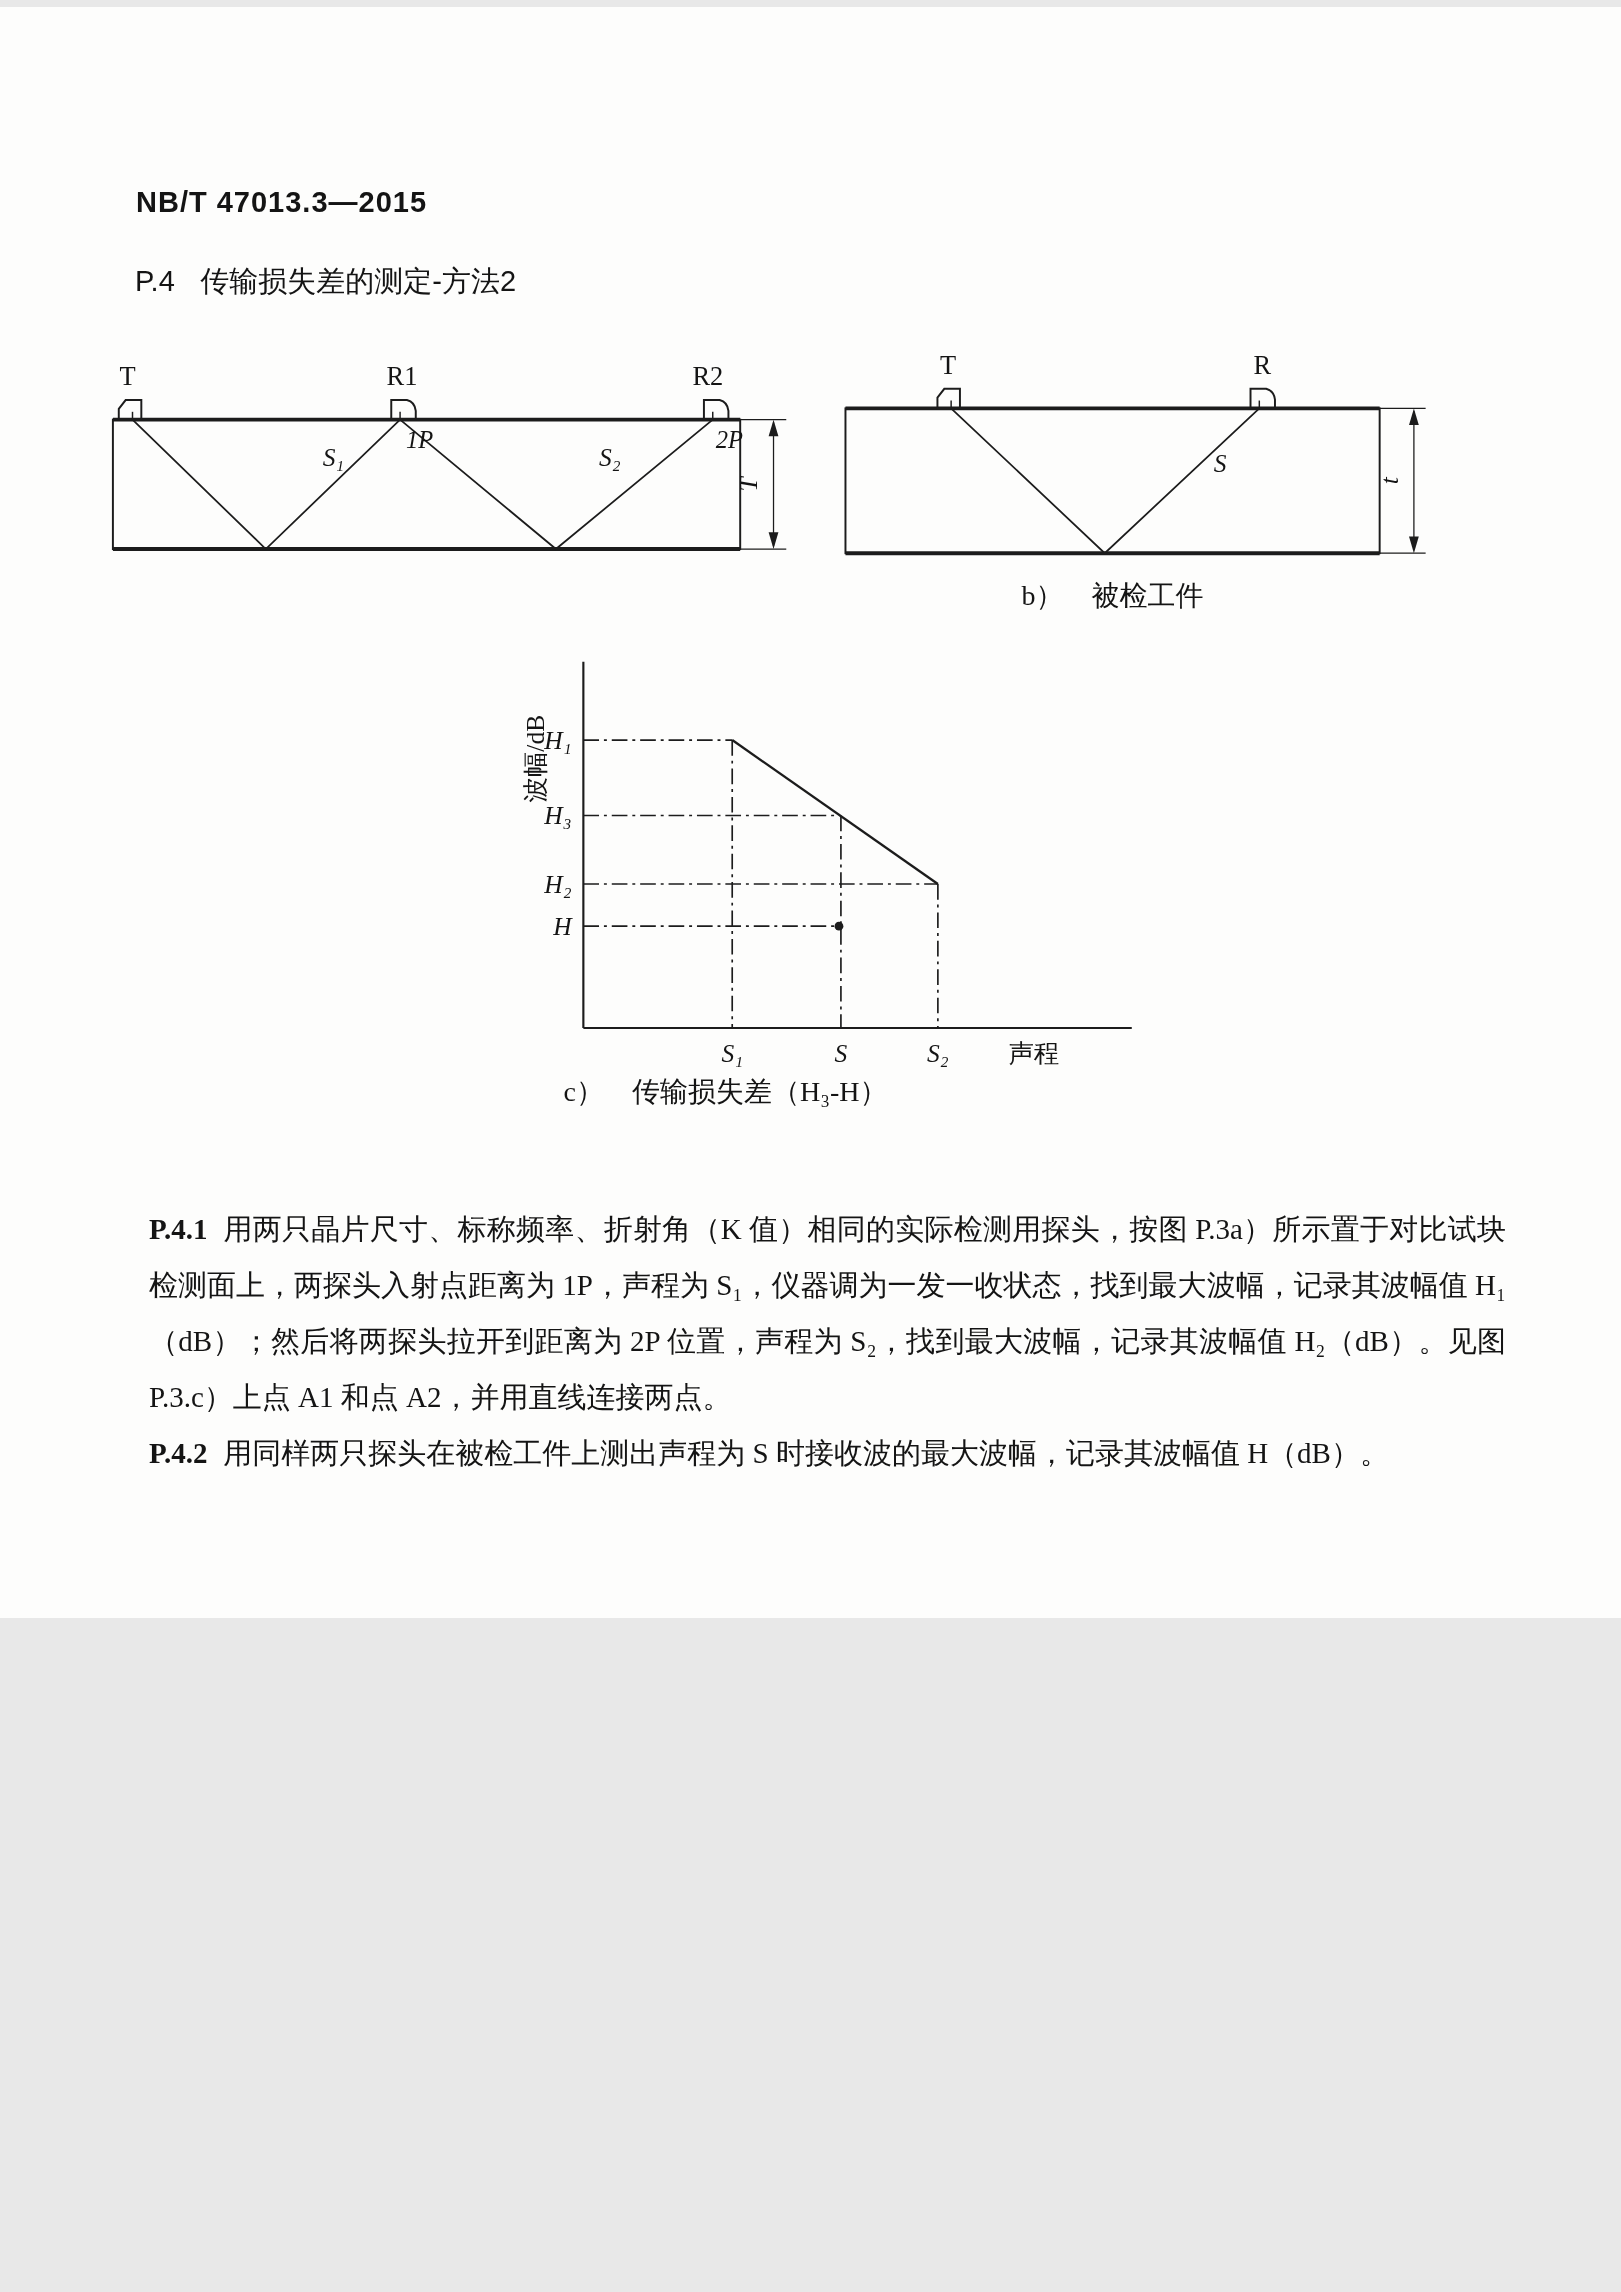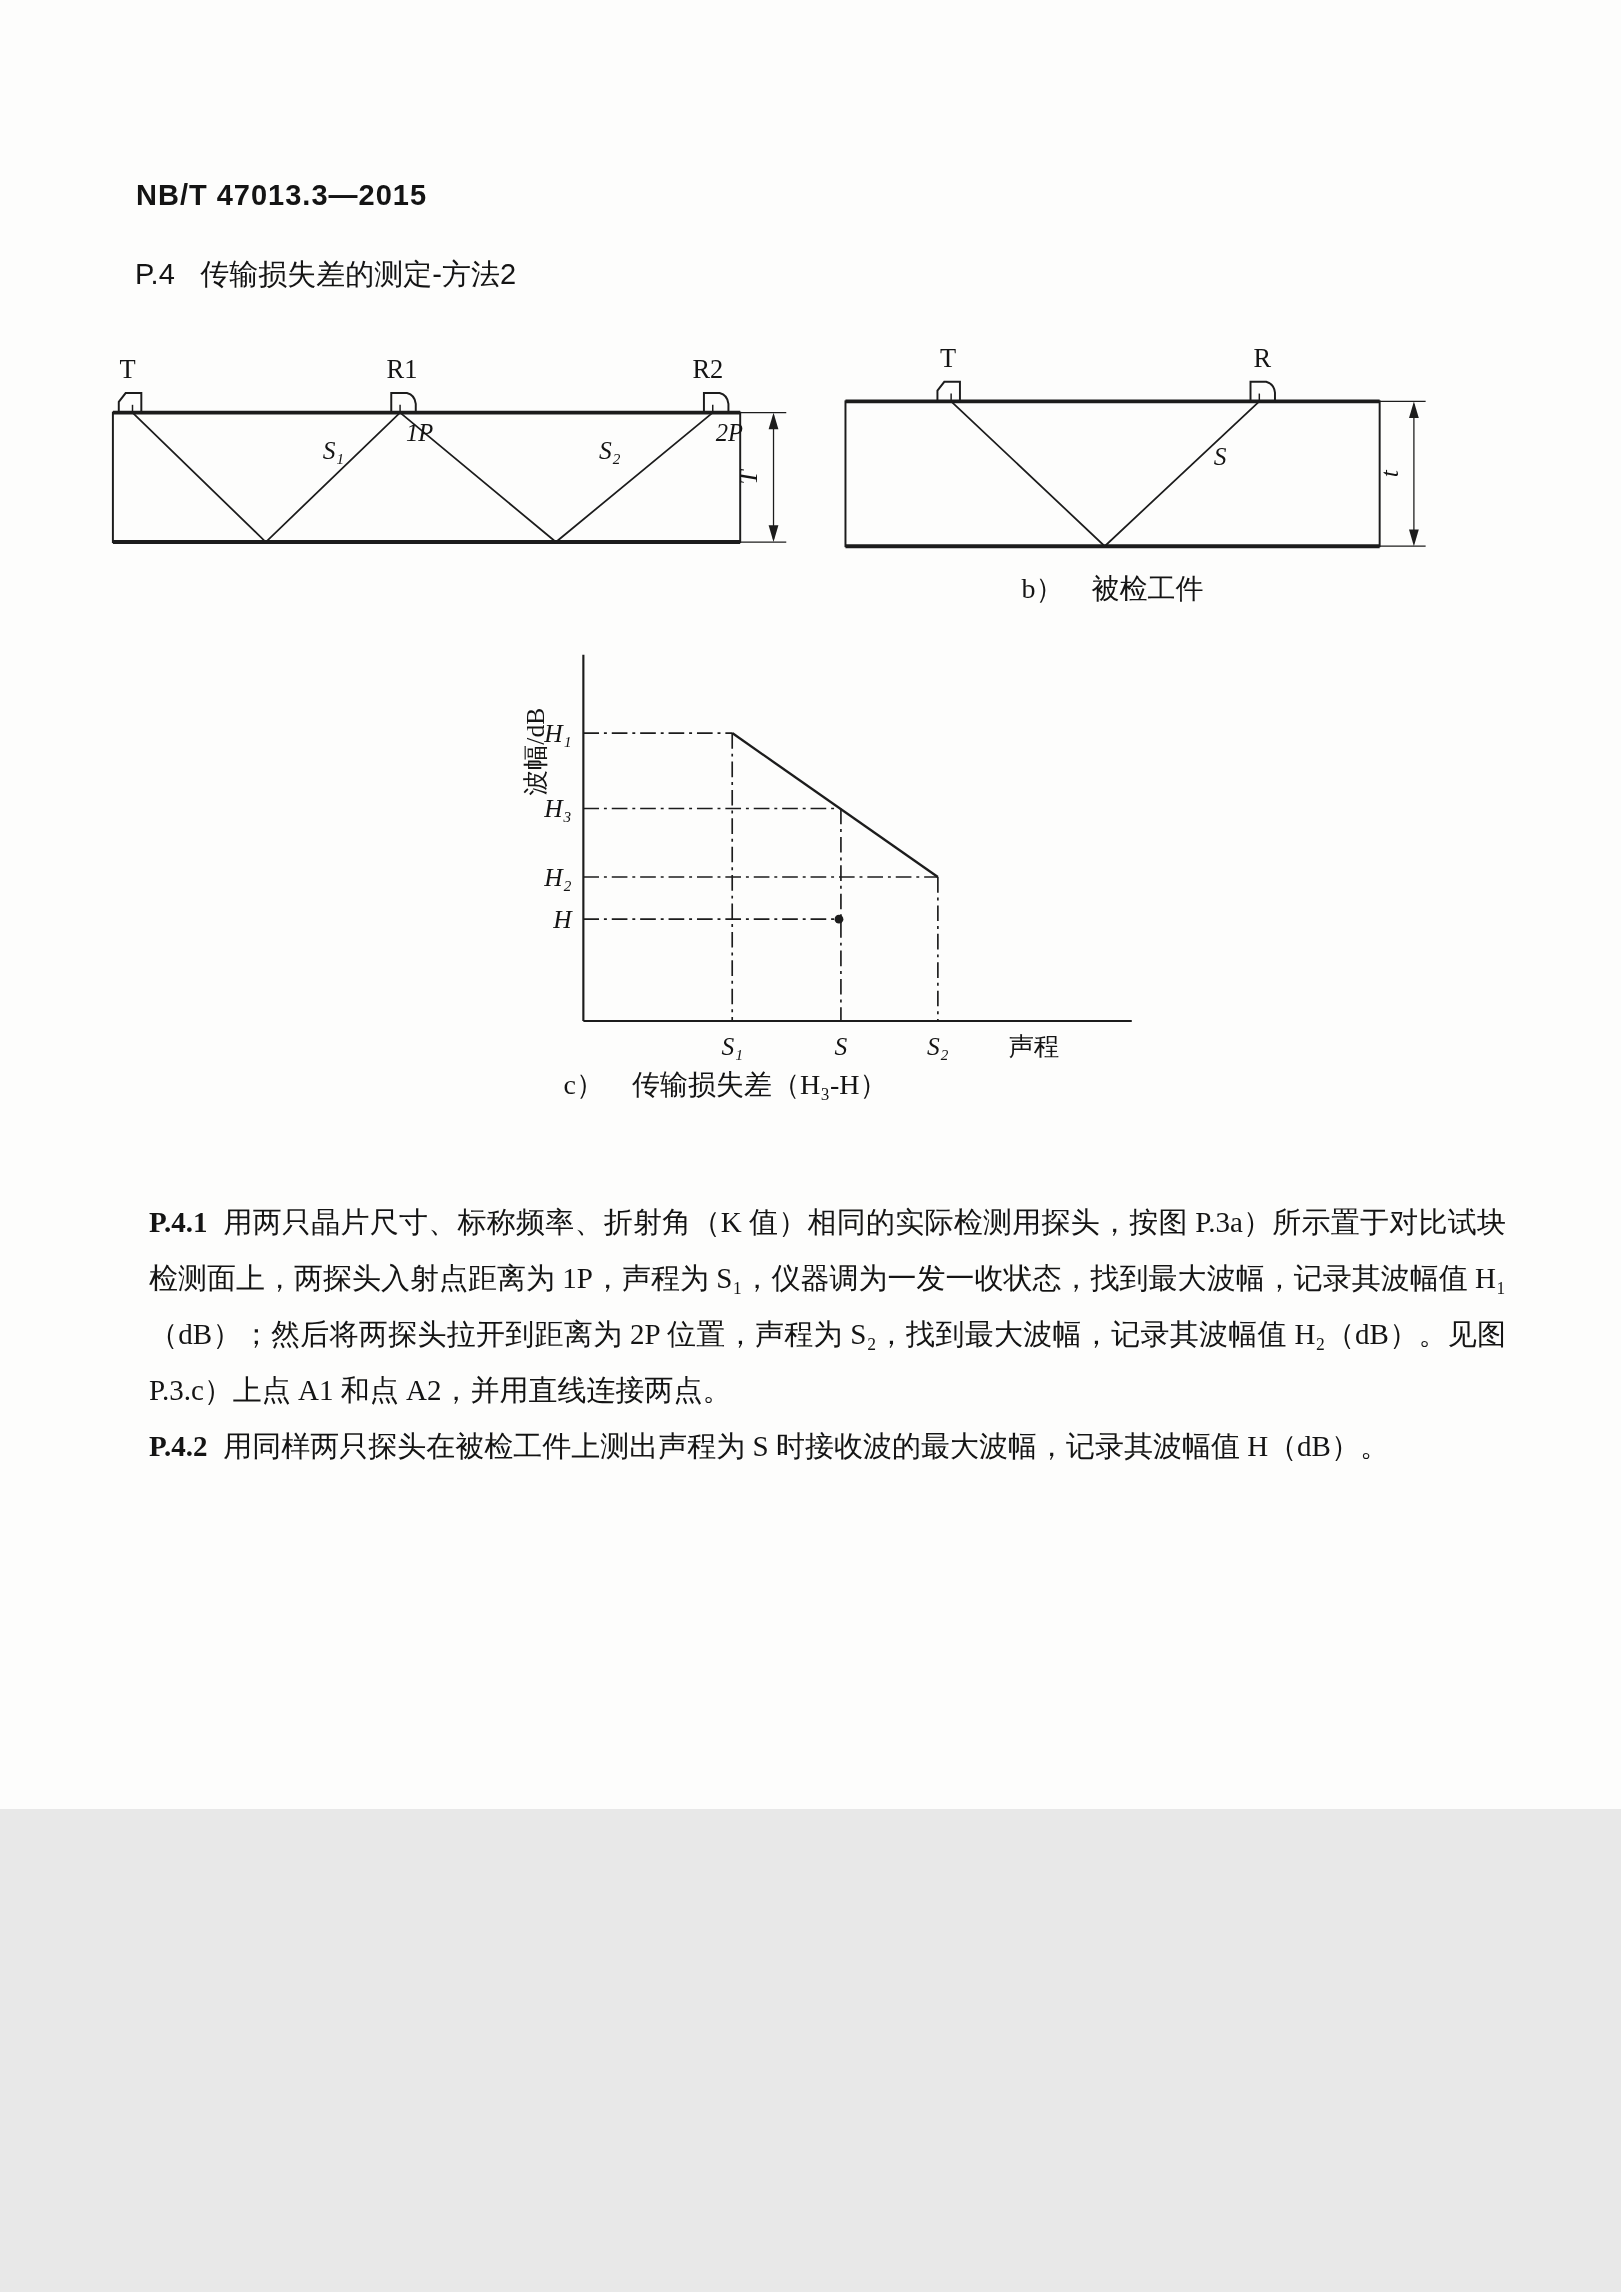--- a/index.html
+++ b/index.html
@@ -1,19 +1,19 @@
 <!DOCTYPE html>
 <html><head>
 <meta charset="utf-8">
 <style>
   html,body{margin:0;padding:0;background:#e8e8e8;}
   .page{
     position:relative;
-    width:1621px;height:1809px;
-    margin:0 auto;
+    width:1621px;height:1611px;
+    margin:7px auto;
     background:#fdfdfc;
     color:#141414;
     font-family:"Liberation Serif","DejaVu Serif",serif;
     overflow:hidden;
   }
   .std-header{
     position:absolute;left:136px;top:179px;
     font-family:"Liberation Sans","DejaVu Sans",sans-serif;
     font-weight:bold;font-size:29px;letter-spacing:1px;
   }

